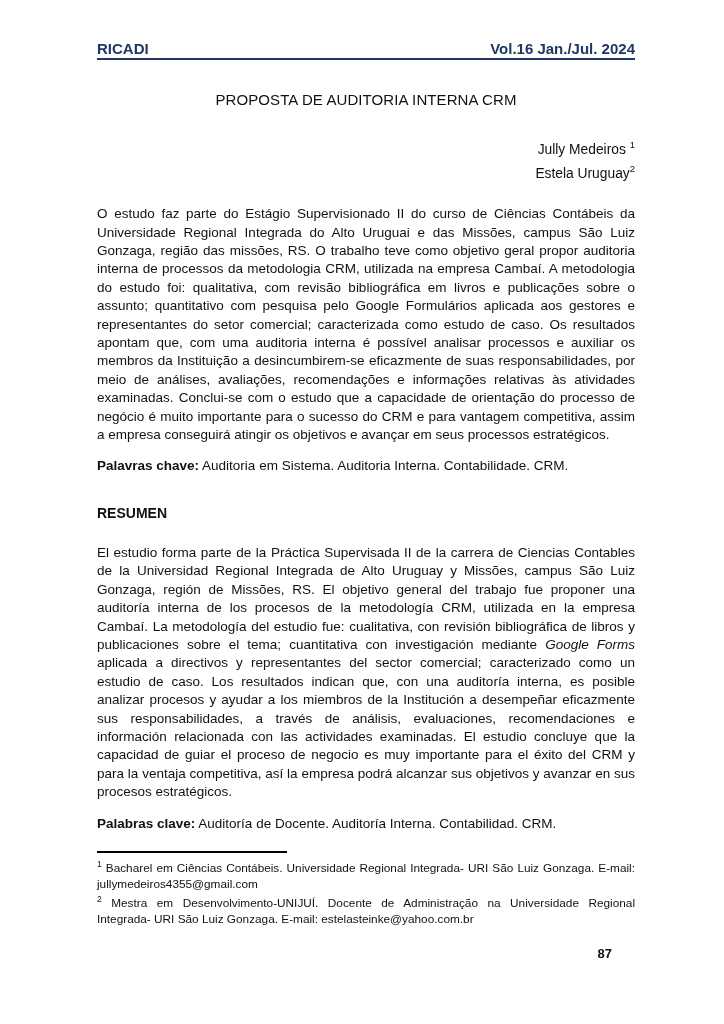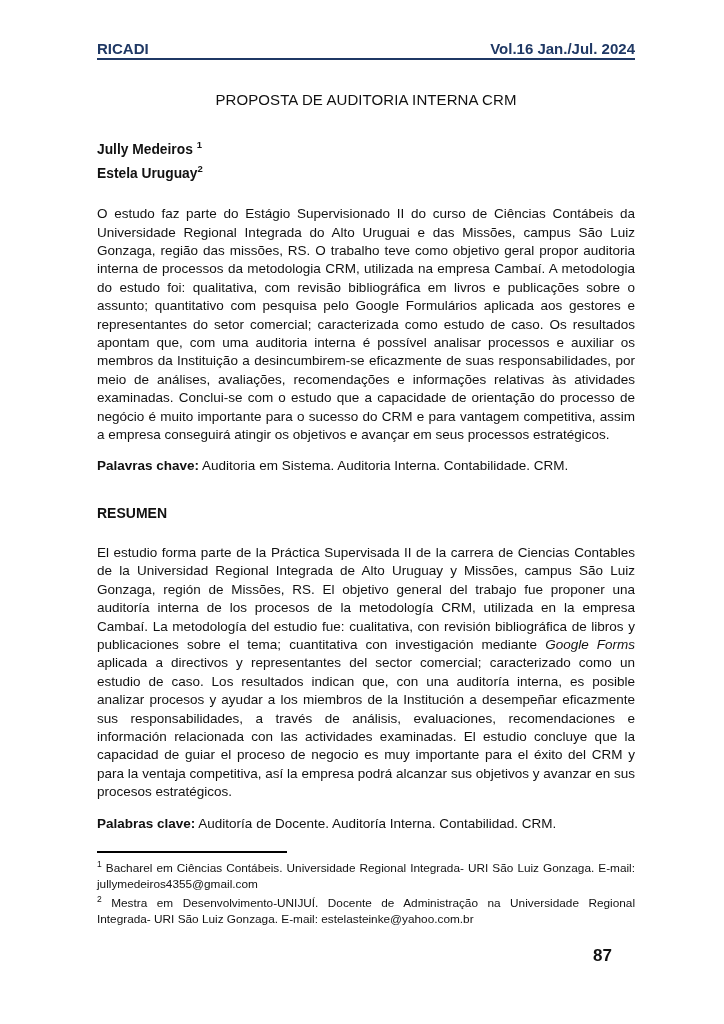--- a/index.html
+++ b/index.html
@@ -35,22 +35,22 @@
   }
   .article-title {
     margin-top: 31px;
     text-align: center;
     font-weight: normal;
     font-size: 15px;
     letter-spacing: 0.1px;
   }
   .authors {
     margin-top: 27px;
-    text-align: left;
-    font-weight: bold;
+    text-align: right;
+    font-weight: normal;
     font-size: 13.8px;
     line-height: 19px;
   }
   .authors sup {
     font-size: 9.5px;
   }
   .section-heading {
     font-weight: bold;
     font-size: 14px;
   }
@@ -81,21 +81,21 @@
     width: 190px;
     border-top: 2px solid #000000;
     margin: 0 0 4px 0;
   }
   .footnotes sup { font-size: 8.5px; }
   .page-number {
     position: absolute;
     top: 946px;
     right: 112px;
     font-weight: bold;
-    font-size: 17px;
+    font-size: 13px;
   }
 </style>
 </head>
 <body>
 
 <div class="page">
   <div class="content">
 
     <div class="journal-header">
       <span>RICADI</span>

